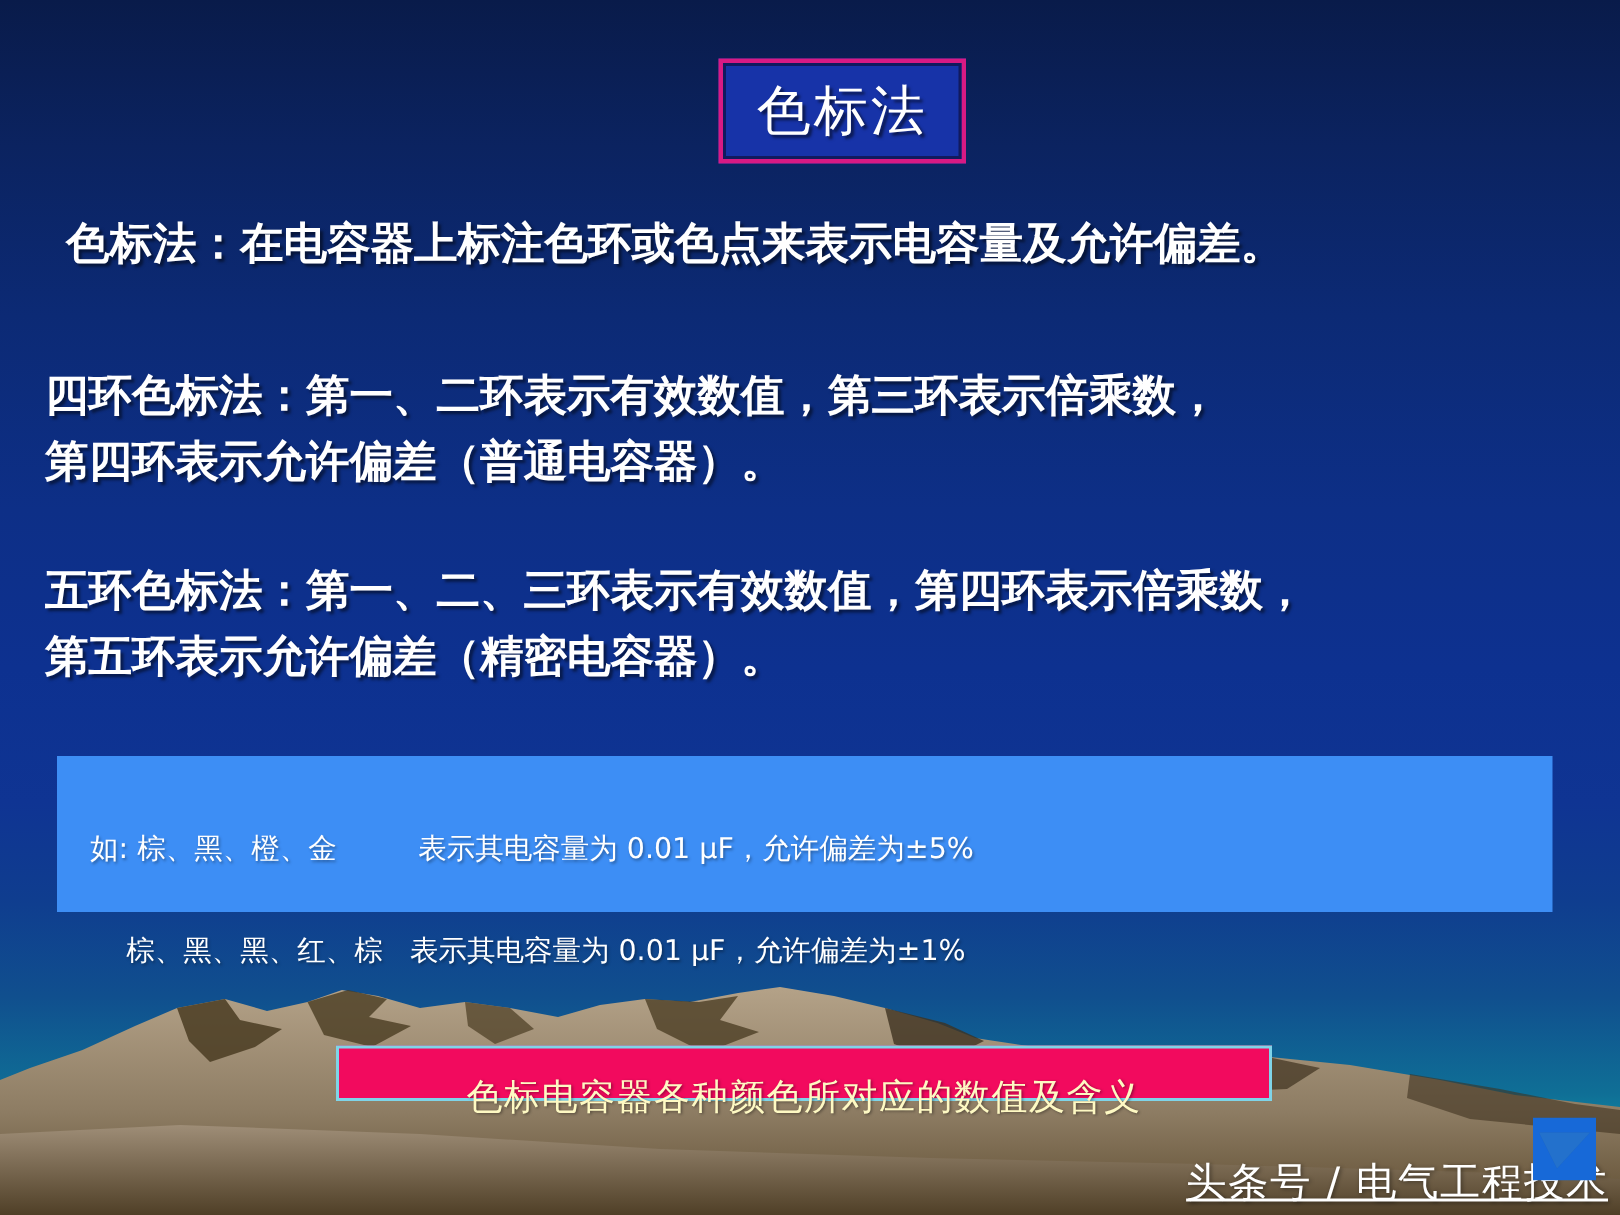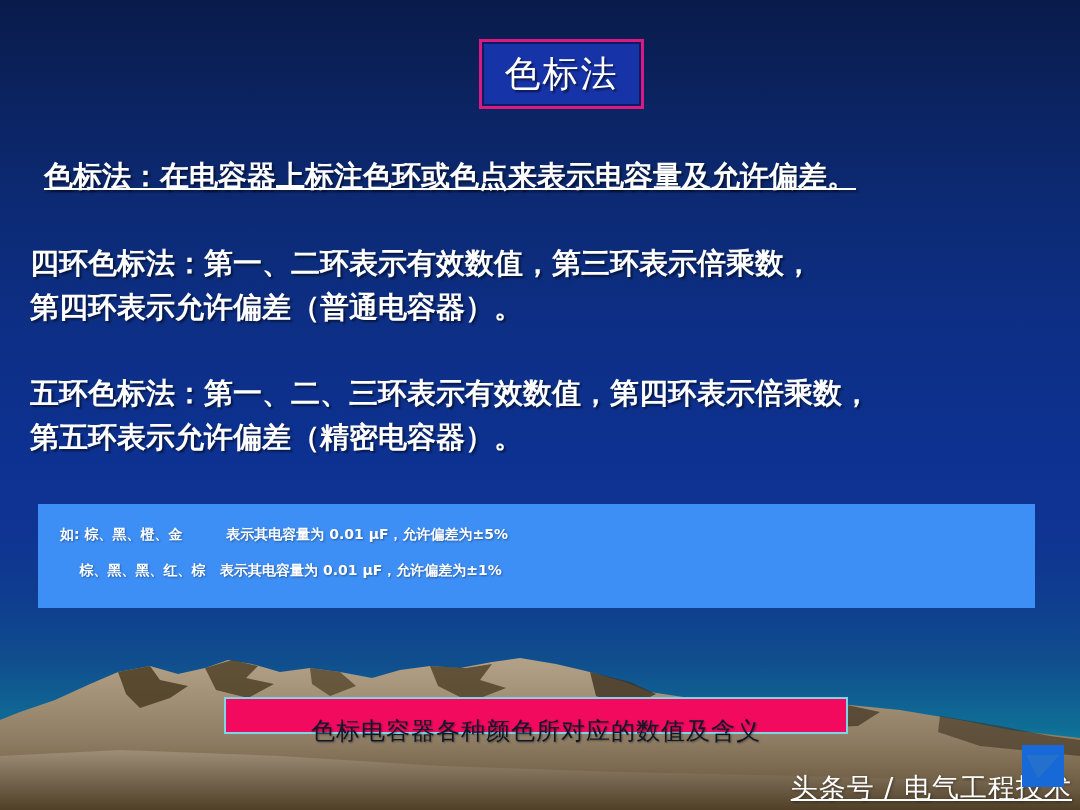--- a/index.html
+++ b/index.html
@@ -73,63 +73,64 @@
     position: absolute;
     color: #ffffff;
     font-size: 29px;
     line-height: 44px;
     letter-spacing: 0px;
     white-space: pre-line;
     text-shadow: 2px 2px 2px rgba(0,0,0,0.5);
     font-family: "DejaVu Serif", "Liberation Serif", serif;
     font-weight: bold;
   }
-  #para-1 { left: 44px; top: 154px; width: 1000px; text-decoration: underline; }
+  #para-1 { left: 44px; top: 140px; width: 1000px; }
   #para-2 { left: 30px; top: 241px; width: 1035px; }
   #para-3 { left: 30px; top: 371px; width: 1045px; }
 
   
   #example-box {
     position: absolute;
     left: 38px;
     top: 504px;
     width: 997px;
     height: 104px;
     background: #3d8ef5;
     box-sizing: border-box;
     padding: 12px 0 0 0;
   }
   .example-line {
     color: #ffffff;
-    font-size: 14px;
-    font-weight: bold;
+    font-size: 19px;
+    font-weight: normal;
     line-height: 36px;
     white-space: pre;
     text-shadow: 1px 1px 2px rgba(0,0,0,0.35);
     font-family: "DejaVu Sans", "Liberation Sans", sans-serif;
+    margin-top: 32px;
   }
   #example-line-1 { padding-left: 22px; }
   #example-line-2 { padding-left: 22px; }
 
   
   #bottom-banner {
     position: absolute;
     left: 224px;
     top: 697px;
     width: 624px;
     height: 37px;
     background: #f20a5e;
     border: 2px solid #7fd4e8;
     box-sizing: border-box;
     display: flex;
     align-items: center;
     justify-content: center;
   }
   #bottom-banner-text {
-    color: #0f172a;
+    color: #fef9c3;
     font-size: 24px;
     letter-spacing: 1px;
     text-shadow: 1px 1px 2px rgba(0,0,0,0.4);
     font-family: "DejaVu Serif", "Liberation Serif", serif;
     margin-top: 31px;
   }
 
   
   #watermark {
     position: absolute;

